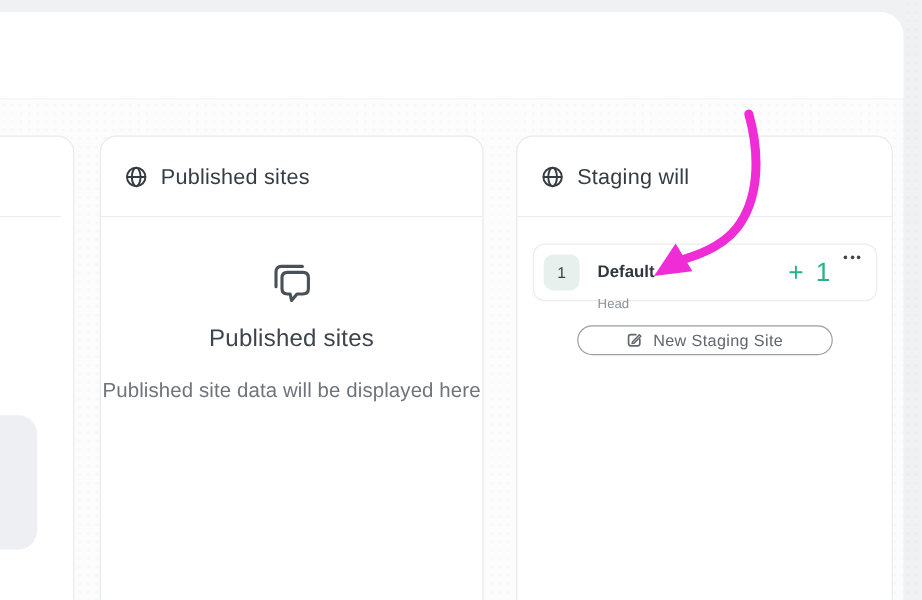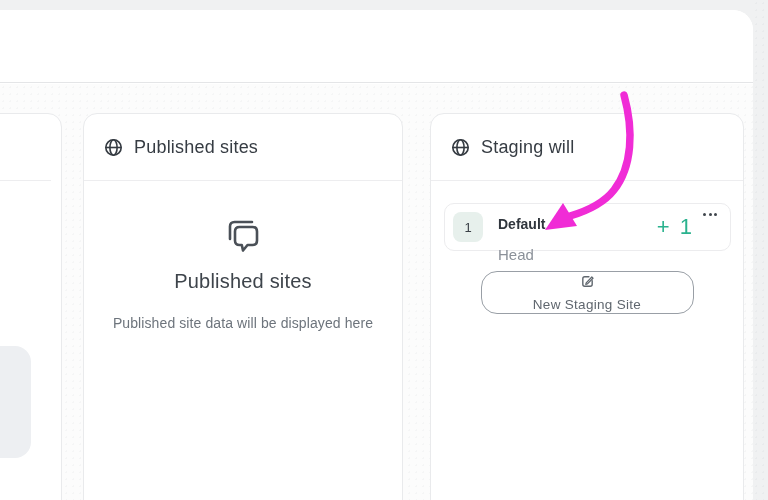--- a/index.html
+++ b/index.html
@@ -75,21 +75,21 @@
   .empty-icon { margin-top: 36px; display: inline-block; }
   .empty-heading {
     margin-top: 12px;
     font-size: 20px;
     font-weight: 500;
     color: #3e444b;
     letter-spacing: 0.2px;
   }
   .empty-subtitle {
     margin-top: 22px;
-    font-size: 14px;
+    font-size: 17px;
     color: #6d747c;
     letter-spacing: 0.1px;
   }
 
   
   .site-row {
     position: relative;
     margin: 22px 12px 0 13px;
     height: 48px;
     border: 1px solid #ececee;
@@ -103,21 +103,21 @@
   .index-badge {
     width: 30px; height: 30px;
     background: #e7f0ec;
     border-radius: 8px;
     display: flex; align-items: center; justify-content: center;
     font-size: 13px;
     color: #3a4046;
   }
   .site-meta { margin-left: 15px; }
   .site-name { font-size: 14px; font-weight: 700; color: #30363d; margin-top: 24px; }
-  .site-branch { font-size: 15px; color: #8b9199; margin-top: 14px; }
+  .site-branch { font-size: 11px; color: #8b9199; margin-top: 14px; }
   .site-changes {
     margin-left: auto;
     padding-right: 24px;
     font-size: 22px;
     font-weight: 500;
     color: #2ab28e;
     letter-spacing: 2px;
     white-space: nowrap;
   }
   .row-menu {
@@ -134,30 +134,29 @@
   }
 
   
   .new-staging-btn {
     display: flex;
     align-items: center;
     justify-content: center;
     gap: 8px;
     margin: 20px auto 0;
     width: 213px;
-    height: 43px;
+    height: 25px;
     background: #ffffff;
     border: 1px solid #999fa6;
     border-radius: 16px;
     font-family: inherit;
     font-size: 13.5px;
     color: #5f666e;
     letter-spacing: 0.3px;
     cursor: pointer;
-    flex-direction: column;
   }
 
   .arrow-overlay {
     position: absolute;
     left: 518px; top: 83px;
     width: 150px; height: 165px;
     pointer-events: none;
     z-index: 5;
   }
 

